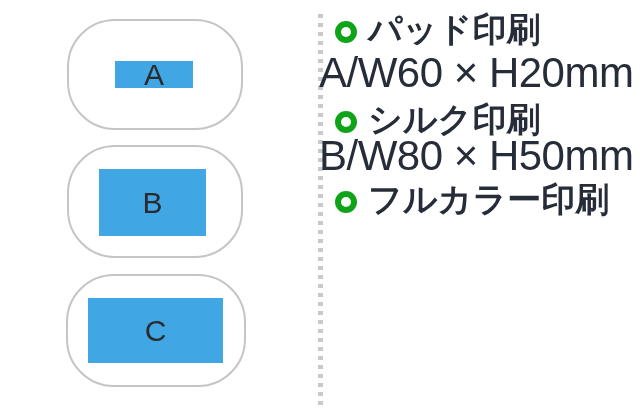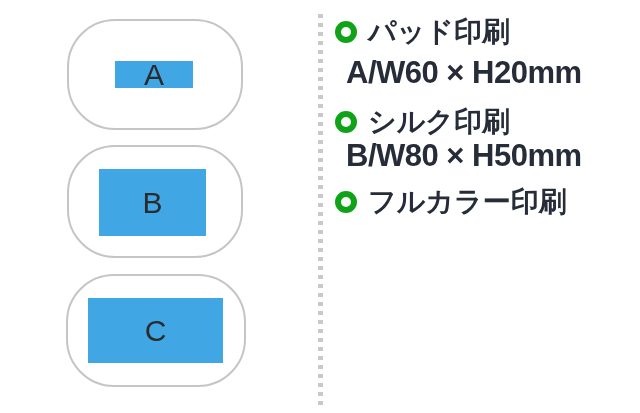--- a/index.html
+++ b/index.html
@@ -66,30 +66,31 @@
   .bullet{
     width:22px;height:22px;
     border:6px solid var(--green);
     border-radius:50%;
     background:#ffffff;
     flex:0 0 auto;
   }
   .method-label{
     color:var(--text-dark);
     font-weight:700;
-    font-size:28px;
+    font-size:34px;
     line-height:32px;
     white-space:nowrap;
+    font-family:Liberation Mono, monospace;
   }
   .dim-row{
     position:absolute;
-    left:346px;
+    left:319px;
     color:var(--text-dark);
-    font-size:31px;
-    font-weight:700;
+    font-size:42px;
+    font-weight:400;
     line-height:36px;
     white-space:nowrap;
     letter-spacing:-0.5px;
   }
   .dim-row-1{top:55px;}
   .dim-row-2{top:138px;}
   .dim-row-3{top:221px;}
 </style>
 </head>
 <body>

